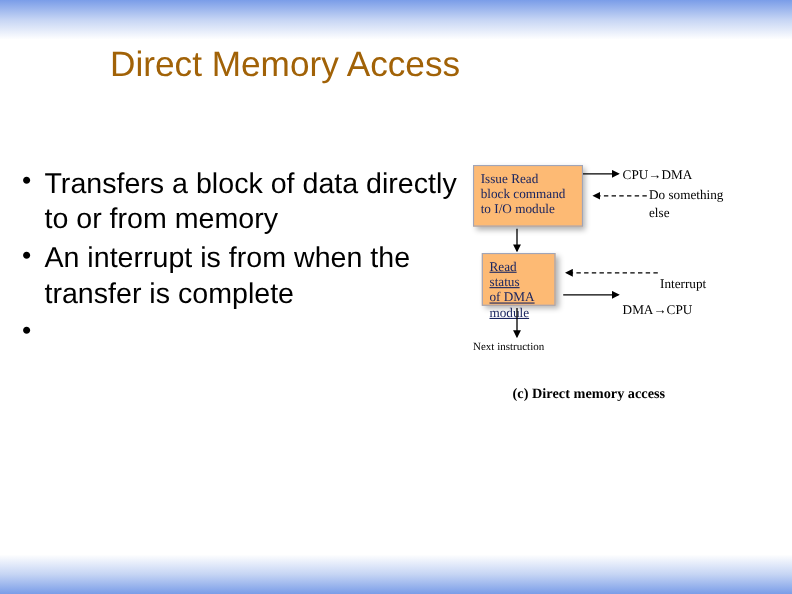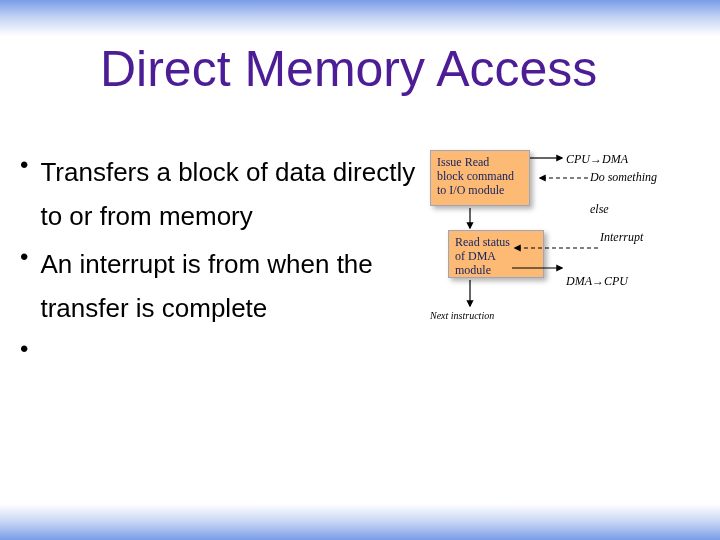--- a/index.html
+++ b/index.html
@@ -20,22 +20,22 @@
   .gradient-bottom {
     position: absolute;
     bottom: 0; left: 0; right: 0;
     height: 36px;
     background: linear-gradient(to top, #7a9de8 0%, #c6d5f4 50%, #ffffff 100%);
   }
   .title {
     position: absolute;
     top: 40px;
     left: 100px;
-    font-size: 50px;
-    color: #4c1d95;
+    font-size: 32px;
+    color: #a16207;
     font-weight: normal;
   }
   .content {
     position: absolute;
     top: 150px;
     left: 20px;
     width: 400px;
   }
   .bullet-row {
     display: flex;
@@ -43,21 +43,21 @@
     margin-bottom: 4px;
   }
   .bullet-dot {
     font-size: 24px;
     line-height: 30px;
     margin-right: 12px;
     color: #000;
   }
   .bullet-text {
     font-size: 26px;
-    line-height: 44px;
+    line-height: 32px;
     color: #000;
   }
   
   .diagram {
     position: absolute;
     top: 150px;
     left: 430px;
     width: 280px;
     height: 220px;
     font-family: "Times New Roman", serif;
@@ -66,26 +66,26 @@
     position: absolute;
     background: #fdba74;
     box-shadow: 3px 3px 5px rgba(0,0,0,0.3);
     border: 1px solid #a0a5b8;
     padding: 4px 6px;
     font-size: 12px;
     line-height: 14px;
     color: #1a2560;
   }
   .box1 { top: 0; left: 0; width: 100px; height: 56px; }
-  .box2 { top: 80px; left: 18px; width: 96px; height: 48px; }
-  .label { position: absolute; font-size: 12px; color: #000; white-space: nowrap; font-style: italic; }
+  .box2 { top: 80px; left: 8px; width: 67px; height: 48px; text-decoration: underline; }
+  .label { position: absolute; font-size: 12px; color: #000; white-space: nowrap; }
   .label-cpu-dma { top: 2px; left: 136px; }
   .label-do { top: 20px; left: 160px; }
-  .label-else { top: 52px; left: 160px; }
-  .label-interrupt { top: 80px; left: 170px; }
+  .label-else { top: 36px; left: 160px; }
+  .label-interrupt { top: 101px; left: 170px; }
   .label-dma-cpu { top: 124px; left: 136px; }
   .label-next { top: 160px; left: 0; font-size: 10px; }
   .caption { position: absolute; top: 200px; left: 36px; font-size: 13px; font-weight: bold; color: #000; }
   svg.arrows { position: absolute; top: 0; left: 0; width: 280px; height: 220px; pointer-events: none; }
 </style>
 </head>
 <body>
 
 <div class="gradient-top"></div>
 <div class="gradient-bottom"></div>
@@ -117,20 +117,21 @@
 of DMA
 module</span>
   </div>
 
   <div class="label label-cpu-dma">CPU→DMA</div>
   <div class="label label-do">Do something</div>
   <div class="label label-else">else</div>
   <div class="label label-interrupt">Interrupt</div>
   <div class="label label-dma-cpu">DMA→CPU</div>
   <div class="label label-next">Next instruction</div>
+  <div class="caption">(c) Direct memory access</div>
 
   <svg class="arrows">
     <defs>
       <marker id="arr" viewBox="0 0 10 10" refX="8" refY="5" markerWidth="6" markerHeight="6" orient="auto-start-reverse">
         <path d="M 0 0 L 10 5 L 0 10 z" fill="#000"></path>
       </marker>
     </defs>
 
     <line x1="100" y1="8" x2="132" y2="8" stroke="#000" stroke-width="1.2" marker-end="url(#arr)"></line>
 

